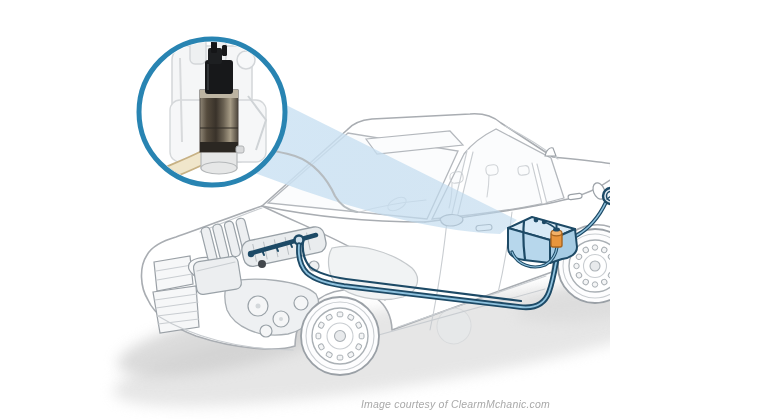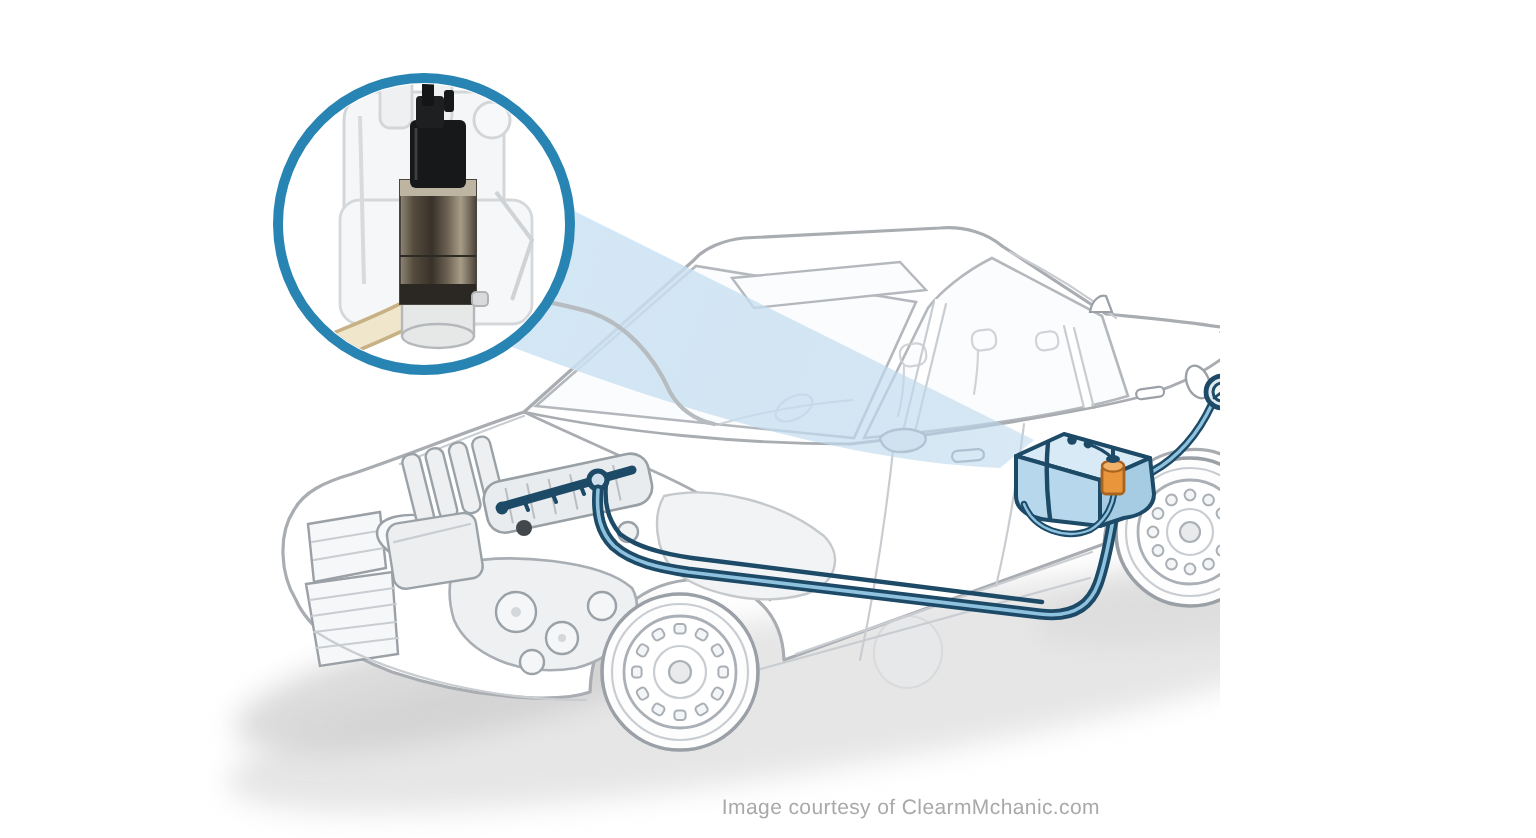--- a/index.html
+++ b/index.html
@@ -16,21 +16,21 @@
     --pump-orange-edge:#a8641e;
     --hose-fill:#f0e6cb;
     --hose-edge:#c7b184;
     --caption-text:#a9a9a9;
     --car-line:#a9adb2;
     --car-line-light:#c9cdd1;
     --shadow:#d6d6d6;
   }
   html,body{margin:0;padding:0;background:var(--background);}
   .stage{position:relative;width:610px;height:419px;background:var(--background);overflow:hidden;
-         font-family:"Liberation Sans", sans-serif;}
+         font-family:"Liberation Sans", sans-serif;font-style:italic;}
   .caption{position:absolute;top:398px;right:60px;font-size:10.5px;letter-spacing:.2px;
            color:var(--caption-text);}
   .ln{fill:none;stroke:var(--car-line);stroke-width:1.4;stroke-linecap:round;stroke-linejoin:round;}
   .lnf{fill:#ffffff;stroke:var(--car-line);stroke-width:1.6;stroke-linecap:round;stroke-linejoin:round;}
   .faint{fill:none;stroke:var(--car-line-light);stroke-width:1.1;stroke-linecap:round;}
   .eng{fill:#edeff1;stroke:#9aa2a8;stroke-width:1.2;}
   .navy-l{fill:none;stroke:var(--navy);stroke-linecap:round;stroke-linejoin:round;}
   .core{fill:none;stroke:var(--line-core);stroke-linecap:round;stroke-linejoin:round;}
 </style>
 </head>

